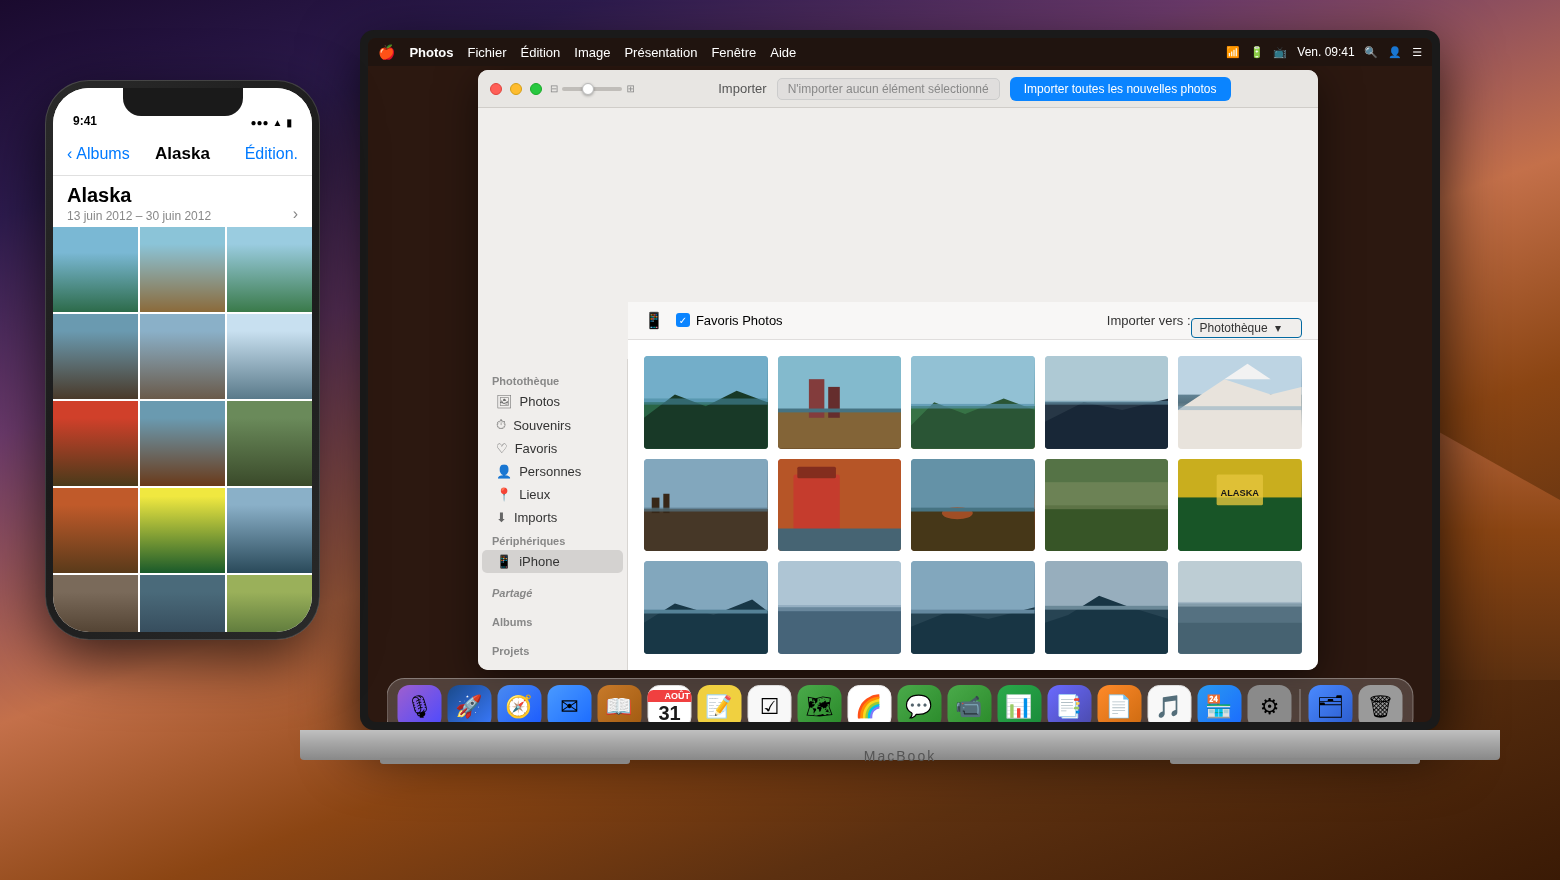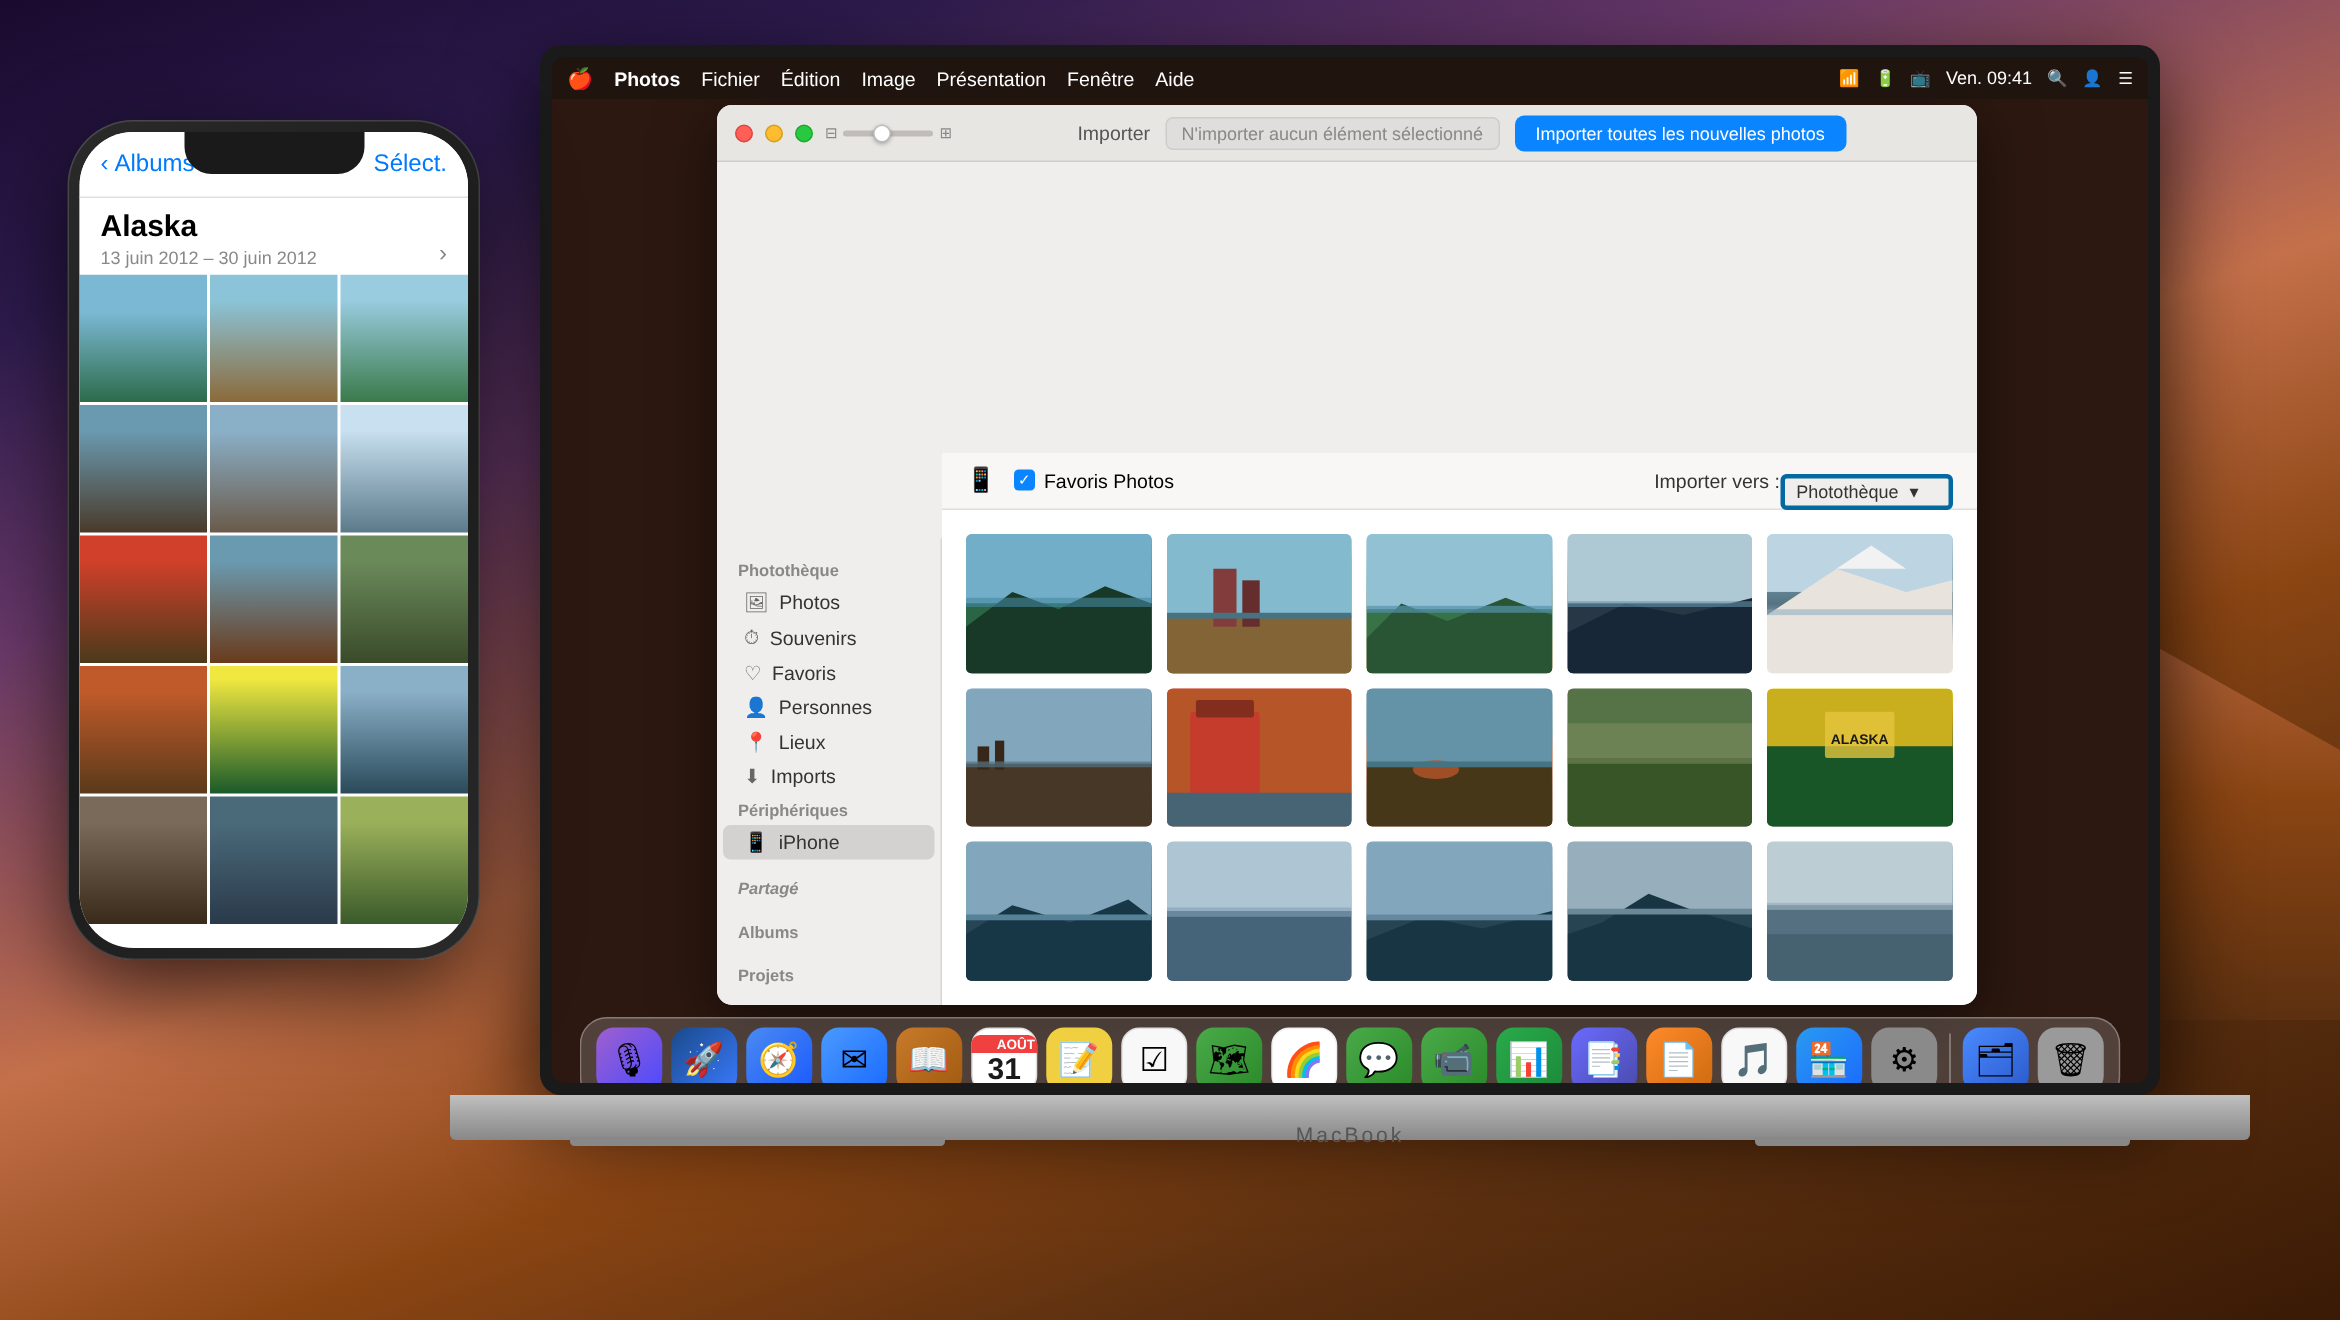--- a/index.html
+++ b/index.html
@@ -371,21 +371,21 @@
       margin-left: auto;
       display: flex;
       align-items: center;
       gap: 0;
       font-size: 13px;
       color: #333;
     }
 
     .phototheque-select {
       background: #f0eeec;
-      border: 3px solid #0369a1;
+      border: 1px solid #0369a1;
       border-radius: 4px;
       padding: 2px 20px 2px 8px;
       font-size: 12px;
       color: #333;
       cursor: pointer;
       position: relative;
       margin-top: 16px;
     }
 
     
@@ -900,28 +900,36 @@
   <div class="macbook-label">MacBook</div>
   <div class="macbook-foot-left"></div>
   <div class="macbook-foot-right"></div>
 </div>
 
 <div class="iphone-wrapper">
   <div class="iphone-body">
     <div class="iphone-screen">
       <div class="iphone-notch"></div>
 
+      <div class="iphone-status-bar">
+        <span>9:41</span>
+        <span style="display:flex;gap:4px;font-size:10px;">
+          <span>●●●</span>
+          <span>▲</span>
+          <span>▮</span>
+        </span>
+      </div>
 
       <div class="iphone-nav">
         <div class="iphone-nav-back">
           <span>‹</span>
           <span>Albums</span>
         </div>
         <div class="iphone-nav-title">Alaska</div>
-        <div class="iphone-nav-select">Sélect.</div>
+        <div class="iphone-nav-select">Édition.</div>
       </div>
 
       <div class="iphone-album-header">
         <div class="iphone-album-title">Alaska</div>
         <div class="iphone-album-date">13 juin 2012 – 30 juin 2012</div>
         <span class="iphone-album-arrow">›</span>
       </div>
 
       <div class="iphone-photo-grid">
         <div class="iphone-photo ip1"></div>

